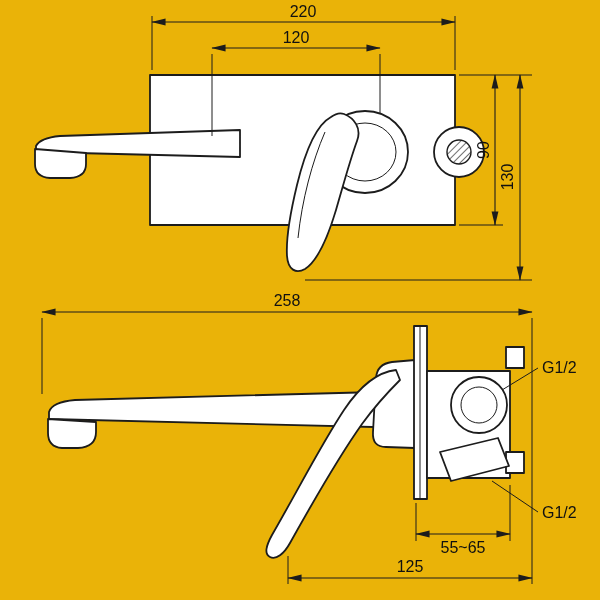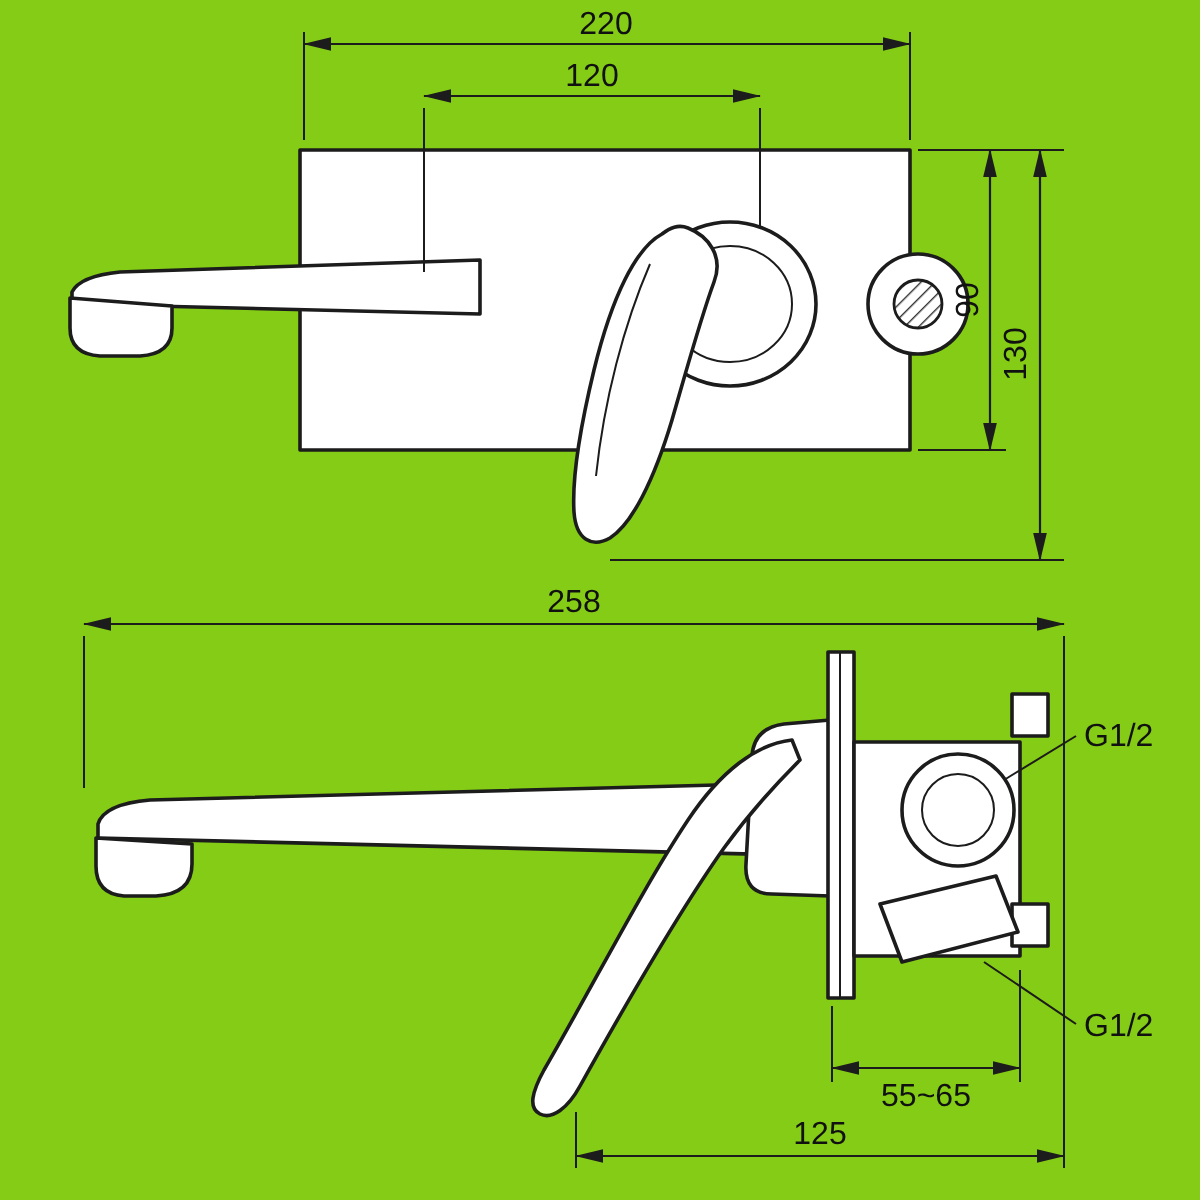--- a/index.html
+++ b/index.html
@@ -1,19 +1,19 @@
 <!DOCTYPE html>
 <html><head>
 <meta charset="utf-8">
 <style>
   html, body { margin: 0; padding: 0; background: #ffffff; }
   .page {
     width: 600px;
     height: 600px;
-    background: #84cc16;
+    background: #eab308;
     position: relative;
     font-family: "Liberation Sans", sans-serif;
   }
   svg { display: block; }
   .objf { fill: #ffffff; stroke: #1c1c1c; stroke-width: 1.8; stroke-linejoin: round; }
   .thin { fill: none; stroke: #1c1c1c; stroke-width: 1; }
   .dim  { fill: none; stroke: #1c1c1c; stroke-width: 1.1; }
   .dimtxt {
     font-family: "Liberation Sans", sans-serif;
     font-size: 16px;

